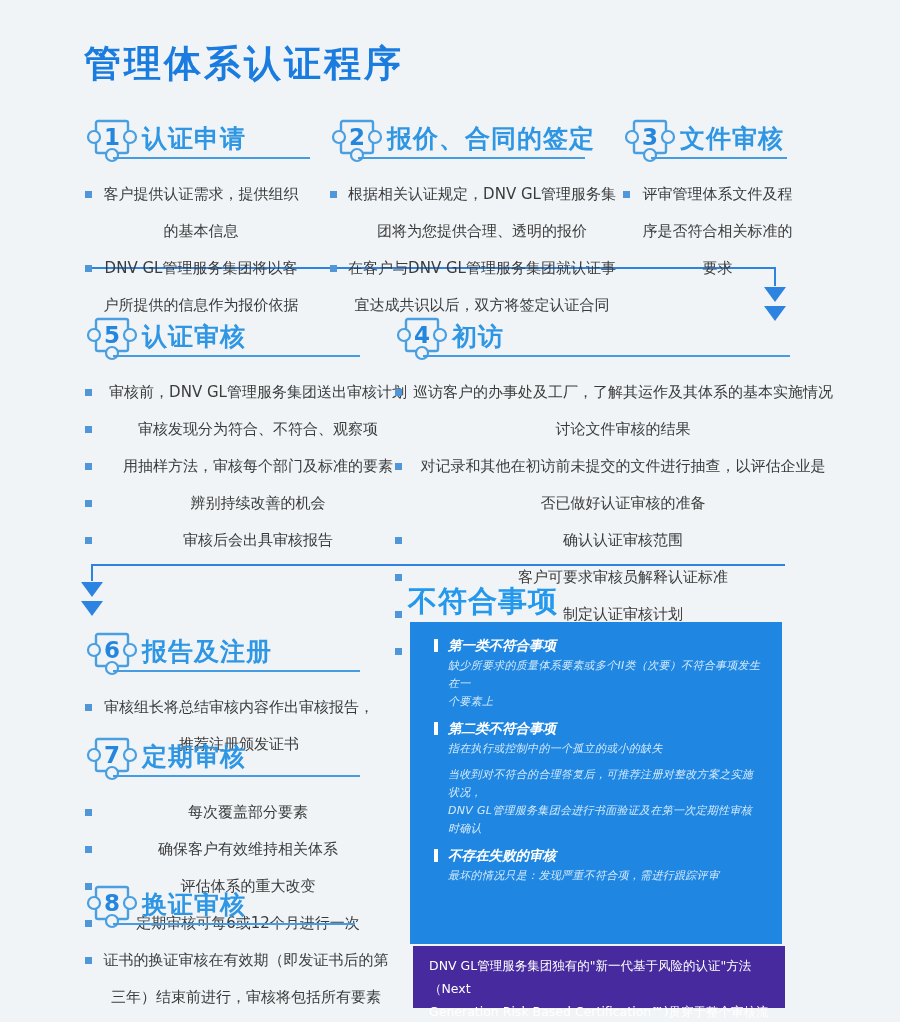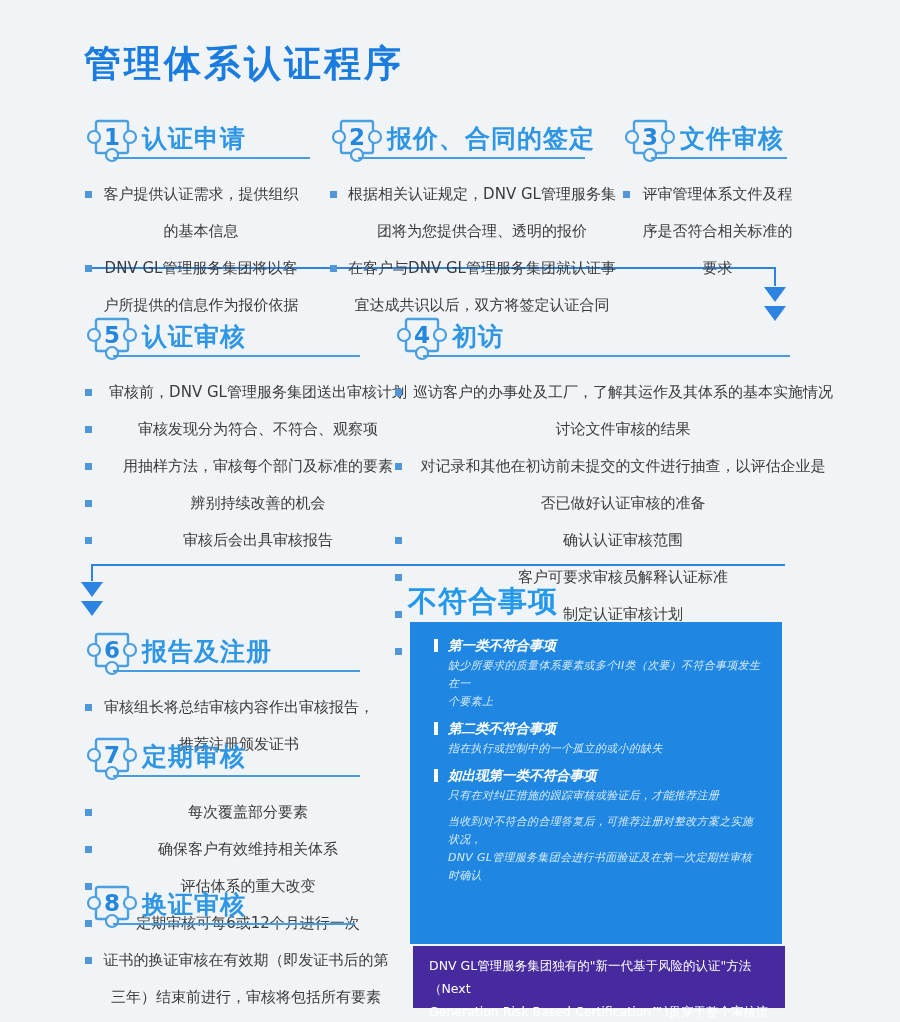--- a/index.html
+++ b/index.html
@@ -340,27 +340,27 @@
 个要素上</div>
   </div>
   <div class="nc-item">
     <div class="nc-title-row">
       <span class="nc-bar"></span>
       <span class="nc-title">第二类不符合事项</span>
     </div>
     <div class="nc-body">指在执行或控制中的一个孤立的或小的缺失</div>
   </div>
   <div class="nc-item">
+    <div class="nc-body">当收到对不符合的合理答复后，可推荐注册对整改方案之实施状况，
+DNV GL管理服务集团会进行书面验证及在第一次定期性审核时确认</div>
+  </div>
+  <div class="nc-item">
     <div class="nc-title-row">
       <span class="nc-bar"></span>
-      <span class="nc-title">如出现第一类不符合事项</span>
+      <span class="nc-title">不存在失败的审核</span>
     </div>
-    <div class="nc-body">只有在对纠正措施的跟踪审核或验证后，才能推荐注册</div>
-  </div>
-  <div class="nc-item">
-    <div class="nc-body">当收到对不符合的合理答复后，可推荐注册对整改方案之实施状况，
-DNV GL管理服务集团会进行书面验证及在第一次定期性审核时确认</div>
+    <div class="nc-body">最坏的情况只是：发现严重不符合项，需进行跟踪评审</div>
   </div>
 
 </div>
 
 <div class="nc-footer">DNV GL管理服务集团独有的"新一代基于风险的认证"方法（Next
 Generation Risk Based Certification™)贯穿于整个审核流程</div>
 
 </body></html>

